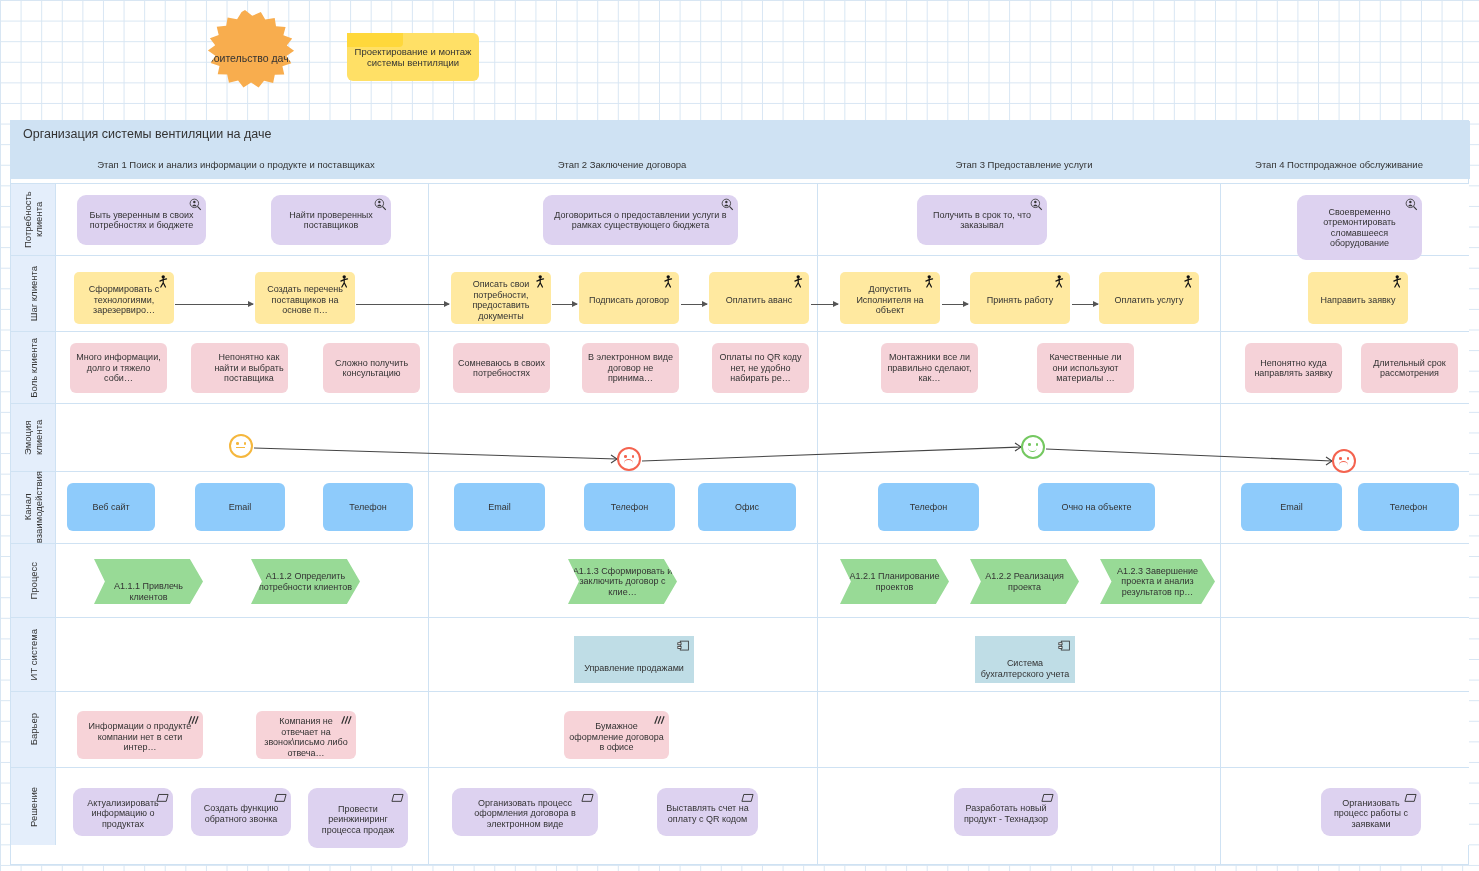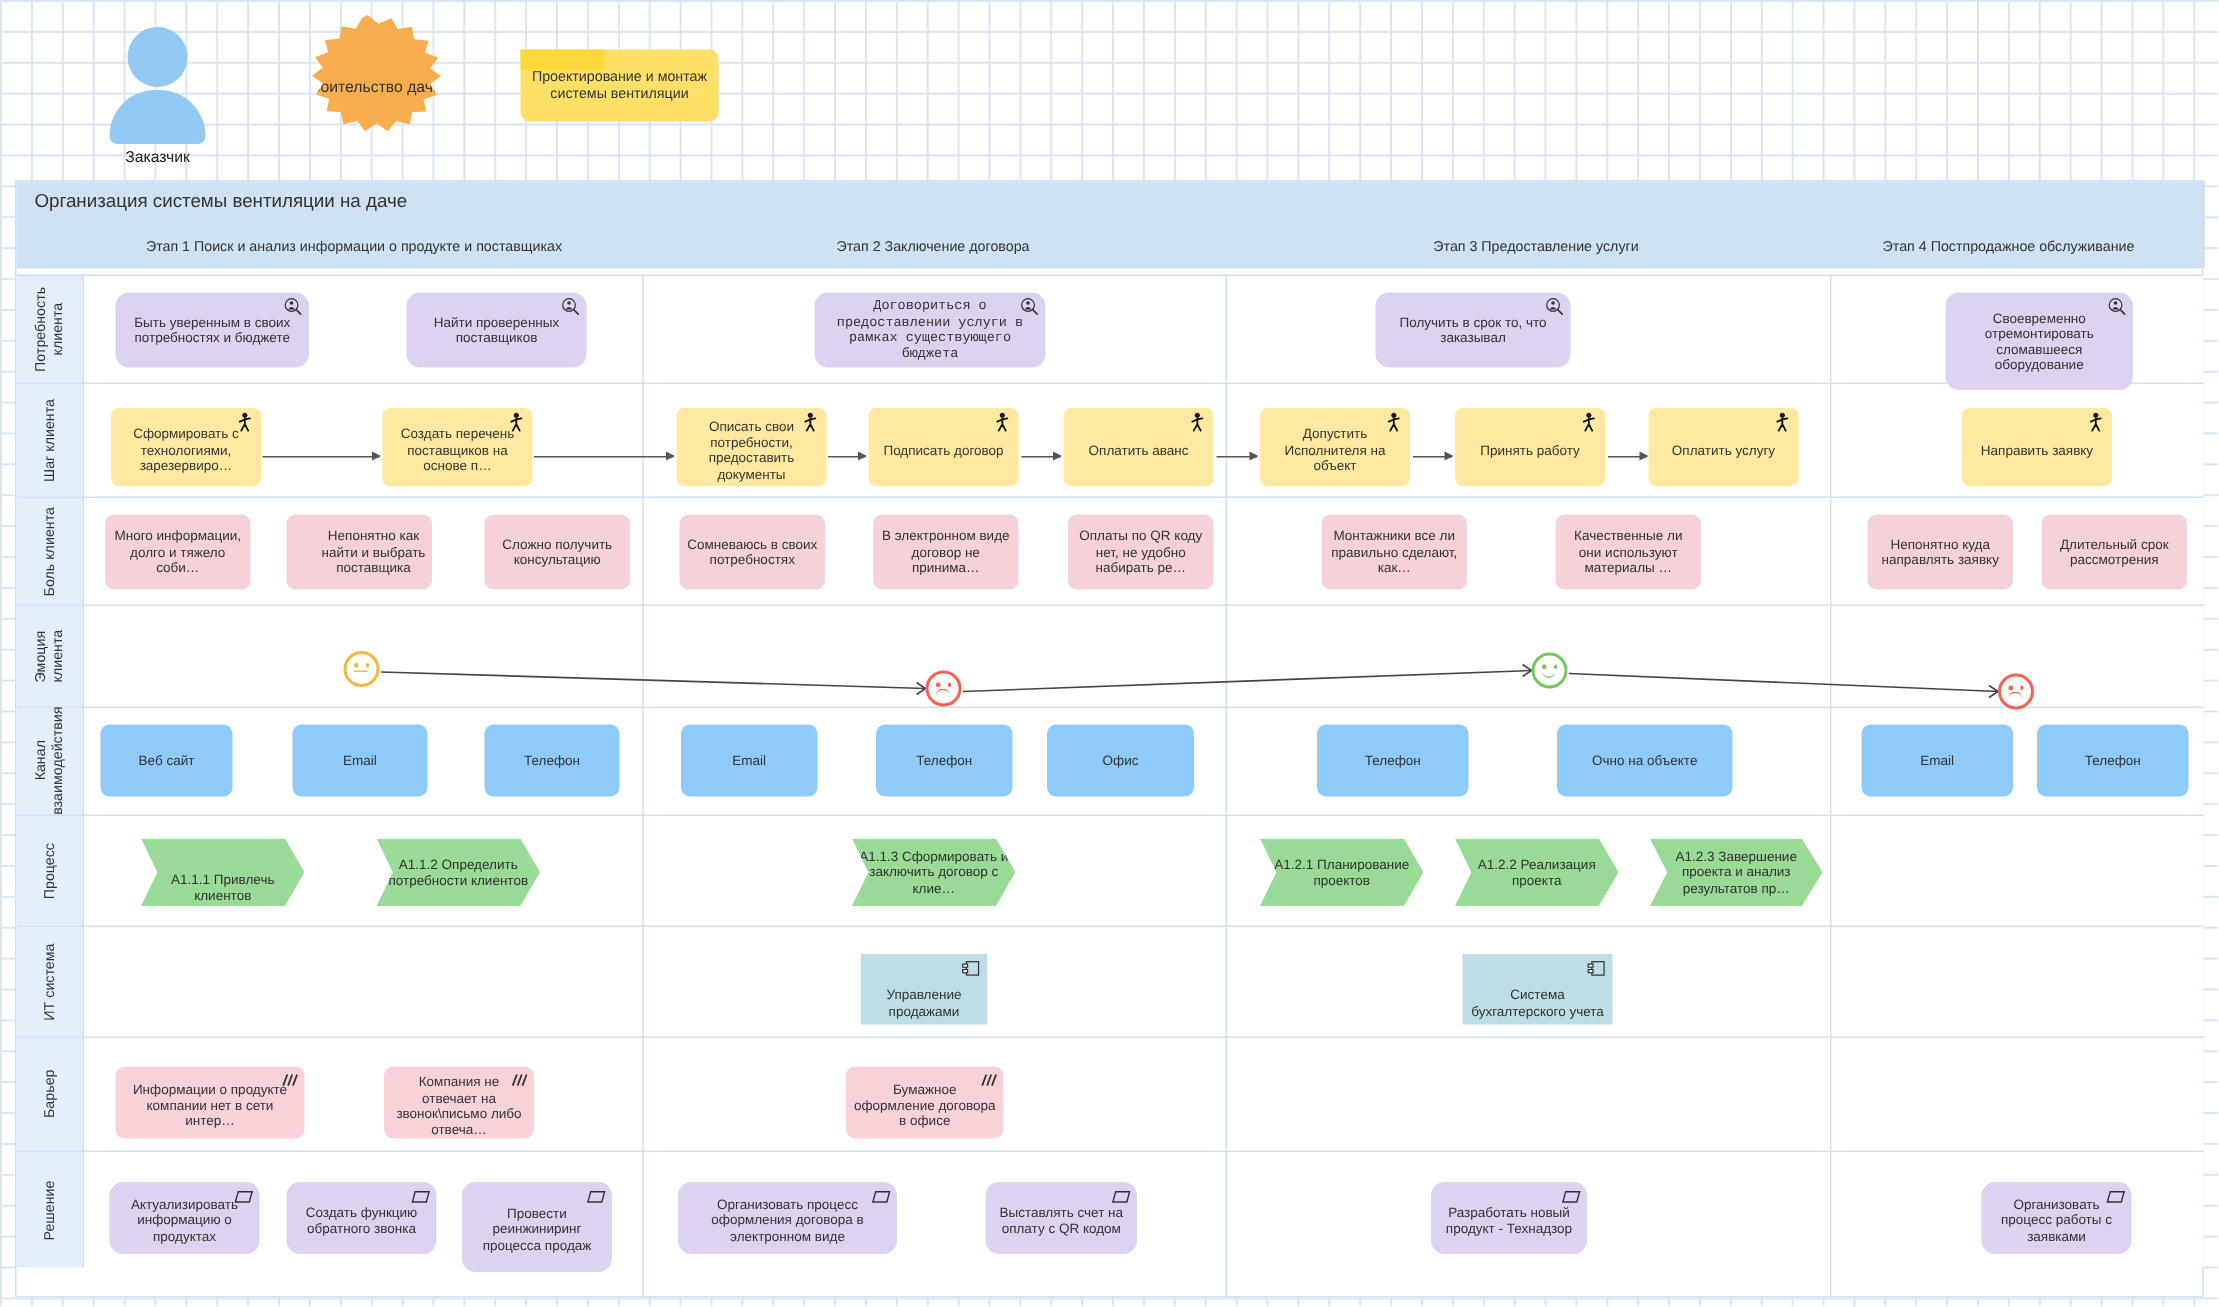--- a/index.html
+++ b/index.html
@@ -116,25 +116,20 @@
   .mouth.smile{border-bottom:1.8px solid;border-radius:0 0 9px 9px;}
   .mouth.frown{border-top:1.8px solid;border-radius:9px 9px 0 0;bottom:4px;}
 </style>
 </head>
 <body>
 
 <div id="grid"></div>
 
 <div id="canvas">
 
-  <div class="persona">
-    <div class="head"></div>
-    <div class="body"></div>
-    <div class="label">Заказчик</div>
-  </div>
 
   <div class="starburst">
     <span>Строительство дачи</span>
   </div>
 
   <div class="stickynote">
     <span>Проектирование и монтаж системы вентиляции</span>
   </div>
 
   <div class="map">
@@ -205,21 +200,21 @@
           <span>Найти проверенных поставщиков</span>
           <span class="badge">
             <svg width="13" height="13" viewBox="0 0 16 16">
               <circle cx="6.6" cy="6.6" r="5.2" fill="none" stroke="#333" stroke-width="1"></circle>
               <circle cx="6.6" cy="4.9" r="1.5" fill="#333"></circle>
               <path d="M3.9 10.2a2.8 2.8 0 0 1 5.4 0z" fill="#333"></path>
               <line x1="10.4" y1="10.4" x2="14.5" y2="14.5" stroke="#333" stroke-width="1.3"></line>
             </svg>
           </span>
         </div>
-        <div class="card need" style="left: 532px; top: 74px; width: 154px; height: 50px; font-family: Liberation Mono, monospace;">
+        <div class="card need" style="left: 532px; top: 74px; width: 195px; height: 50px;">
           <span>Договориться о предоставлении услуги в рамках существующего бюджета</span>
           <span class="badge">
             <svg width="13" height="13" viewBox="0 0 16 16">
               <circle cx="6.6" cy="6.6" r="5.2" fill="none" stroke="#333" stroke-width="1"></circle>
               <circle cx="6.6" cy="4.9" r="1.5" fill="#333"></circle>
               <path d="M3.9 10.2a2.8 2.8 0 0 1 5.4 0z" fill="#333"></path>
               <line x1="10.4" y1="10.4" x2="14.5" y2="14.5" stroke="#333" stroke-width="1.3"></line>
             </svg>
           </span>
         </div>
@@ -397,21 +392,21 @@
         </div>
         <div class="card proc" style="left: 829px; top: 438px; width: 109px; height: 45px;">
           <span>A1.2.1 Планирование проектов</span>
         </div>
         <div class="card proc" style="left: 959px; top: 438px; width: 109px; height: 45px;">
           <span>A1.2.2 Реализация проекта</span>
         </div>
         <div class="card proc" style="left: 1089px; top: 438px; width: 115px; height: 45px;">
           <span>A1.2.3 Завершение проекта и анализ результатов пр…</span>
         </div>
-        <div class="card itsys" style="left: 563px; top: 515px; width: 84px; height: 47px; padding-top: 20px;">
+        <div class="card itsys" style="left: 563px; top: 515px; width: 120px; height: 47px; padding-top: 20px;">
           <span>Управление продажами</span>
           <span class="badge">
             <svg width="15" height="14" viewBox="0 0 16 15">
               <rect x="4" y="1.5" width="10" height="11" fill="none" stroke="#333" stroke-width="1"></rect>
               <rect x="1" y="3.5" width="4" height="2.5" fill="#fff" stroke="#333" stroke-width="1"></rect>
               <rect x="1" y="8" width="4" height="2.5" fill="#fff" stroke="#333" stroke-width="1"></rect>
             </svg>
           </span>
         </div>
         <div class="card itsys" style="left: 964px; top: 515px; width: 100px; height: 47px; padding-top: 20px;">

